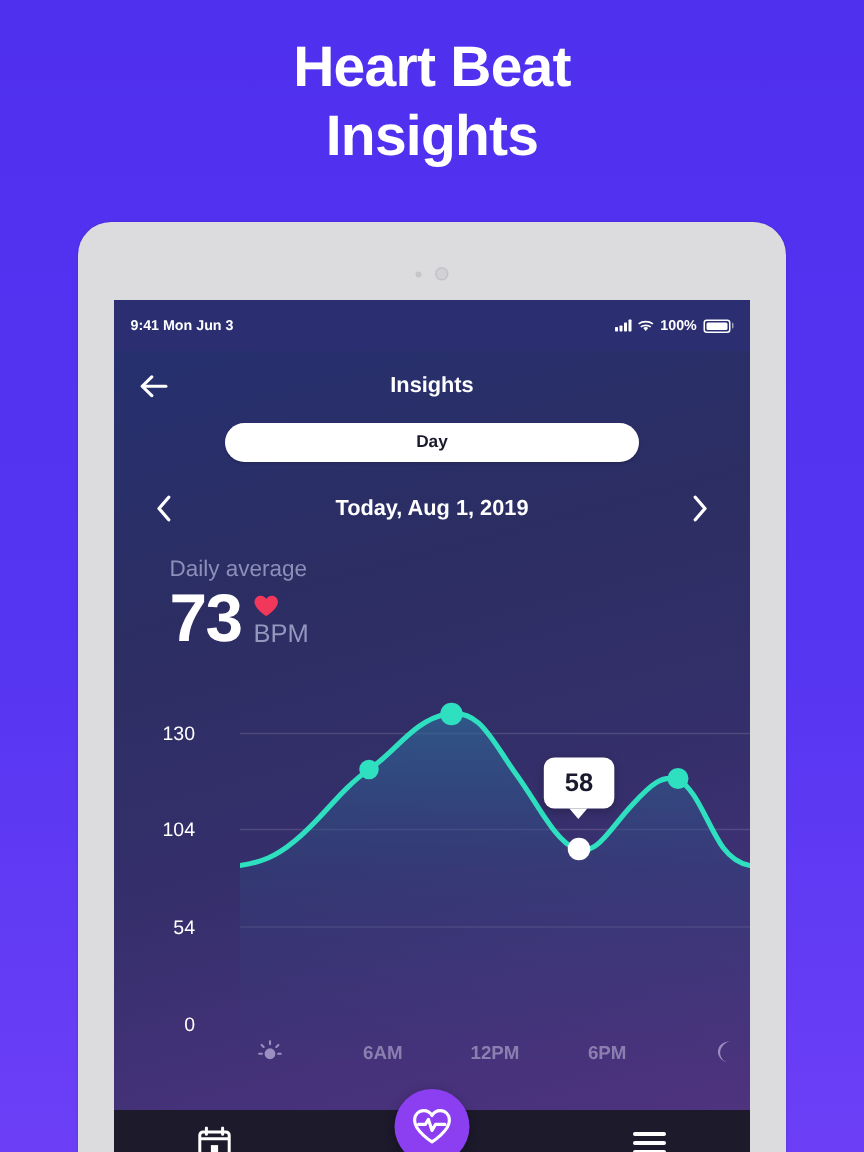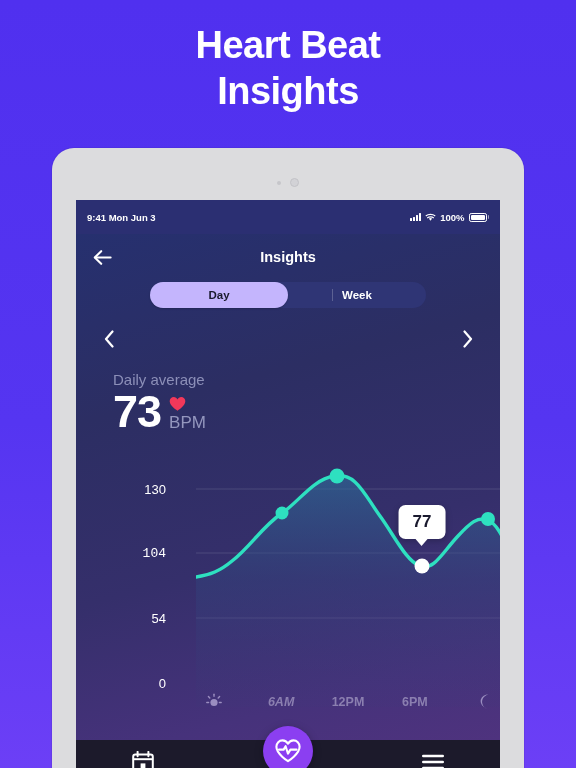--- a/index.html
+++ b/index.html
@@ -85,21 +85,21 @@
     width:276px; height:26px;
     background:#2F3575; border-radius:13px;
     display:flex; align-items:center; position:relative;
   }
   .seg-item {
     flex:1; height:26px; display:flex; align-items:center; justify-content:center;
     font-size:11.5px; font-weight:bold; color:#ffffff; cursor:pointer;
     position:relative; z-index:2;
   }
   .seg-item.active {
-    background:#c4b5fd; color:#1A1A2E; border-radius:13px;
+    background:#ffffff; color:#1A1A2E; border-radius:13px;
     box-shadow:0 1px 2px rgba(0,0,0,0.18);
   }
   .seg-sep {
     position:absolute; left:50%; margin-left:44px; top:7px;
     width:1px; height:12px; background:rgba(255,255,255,0.22); z-index:1;
   }
 
   
   .daterow {
     margin-top:19px; padding:0 22px;
@@ -111,21 +111,21 @@
   
   .avgblock { padding:20px 0 0 37px; }
   .avg-label { color:#8C8FB8; font-size:15px; }
   .avg-row { display:flex; align-items:flex-start; margin-top:2px; }
   .avg-num { color:#ffffff; font-size:45px; font-weight:bold; line-height:44px; letter-spacing:-1px; }
   .avg-side { margin-left:8px; padding-top:6px; }
   .heart { display:block; width:17px; height:16px; }
   .avg-unit { color:#9497BE; font-size:17px; font-weight:normal; margin-top:1px; }
 
   
-  .chartbox { position:relative; margin-top:15px; height:258px;margin-left:36px; }
+  .chartbox { position:relative; margin-top:15px; height:258px; }
   .yaxis { position:absolute; left:0; top:0; width:62px; height:258px; }
   .ylabel {
     position:absolute; right:8px; color:#ffffff; font-size:13px;
     transform:translateY(-50%); white-space:nowrap;
   }
   .plot { position:absolute; left:84px; top:0; right:0; height:258px; }
   .plot svg { display:block; }
 
   
   .xaxis {
@@ -198,31 +198,31 @@
             <path d="M8.2 1.2 L1.8 7.5 L8.2 13.8" stroke="#fff" stroke-width="2.1" fill="none" stroke-linecap="round" stroke-linejoin="round"></path>
             <path d="M2.2 7.5 H17.6" stroke="#fff" stroke-width="2.1" stroke-linecap="round"></path>
           </svg>
         </div>
         <div class="nav-title">Insights</div>
       </div>
 
       <div class="segwrap">
         <div class="segment">
           <div class="seg-item active">Day</div>
-          <div class="seg-item">Week</div>
           <div class="seg-sep"></div>
         </div>
       </div>
 
       <div class="daterow">
         <div class="chev">
           <svg width="11" height="18" viewBox="0 0 11 18">
             <path d="M8.5 1.5 L2 9 L8.5 16.5" stroke="#fff" stroke-width="2.2" fill="none" stroke-linecap="round" stroke-linejoin="round"></path>
           </svg>
         </div>
+        <div class="date-text">Today, Aug 1, 2019</div>
         <div class="chev">
           <svg width="11" height="18" viewBox="0 0 11 18">
             <path d="M2.5 1.5 L9 9 L2.5 16.5" stroke="#fff" stroke-width="2.2" fill="none" stroke-linecap="round" stroke-linejoin="round"></path>
           </svg>
         </div>
       </div>
 
       <div class="avgblock">
         <div class="avg-label">Daily average</div>
         <div class="avg-row">
@@ -232,21 +232,21 @@
               <path d="M10 17 C10 17 0.8 11.3 0.8 5.9 C0.8 2.9 3.0 0.9 5.6 0.9 C7.6 0.9 9.2 2.1 10 3.6 C10.8 2.1 12.4 0.9 14.4 0.9 C17.0 0.9 19.2 2.9 19.2 5.9 C19.2 11.3 10 17 10 17 Z" fill="#F2385A"></path>
             </svg>
             <div class="avg-unit">BPM</div>
           </div>
         </div>
       </div>
 
       <div class="chartbox">
         <div class="yaxis">
           <div class="ylabel" style="top:40px;">130</div>
-          <div class="ylabel" style="top:104px;font-family:Liberation Mono, monospace;">104</div>
+          <div class="ylabel" style="top:104px;">104</div>
           <div class="ylabel" style="top:169px;">54</div>
           <div class="ylabel" style="top:234px;">0</div>
         </div>
 
         <div class="plot">
           <svg width="340" height="258" viewBox="0 0 340 258">
             <defs>
               <linearGradient id="areaFill" x1="0" y1="0" x2="0" y2="1">
                 <stop offset="0%" stop-color="#2E6F9B" stop-opacity="0.62"></stop>
                 <stop offset="45%" stop-color="#31467F" stop-opacity="0.42"></stop>
@@ -285,42 +285,42 @@
 
             <circle cx="86" cy="64" r="6.5" fill="#2EE0C0"></circle>
             <circle cx="141" cy="27" r="7.5" fill="#2EE0C0"></circle>
             <circle cx="292" cy="70" r="7" fill="#2EE0C0"></circle>
             <circle cx="226" cy="117" r="7.5" fill="#ffffff"></circle>
           </svg>
 
           <div style="position:absolute; left:226px; top:56px; transform:translateX(-50%);">
             <div style="background:#ffffff; border-radius:7px; padding:7px 14px;
                         box-shadow:0 2px 6px rgba(0,0,0,0.22);">
-              <span style="color:#1A1A2E; font-size:17px; font-weight:bold;">77</span>
+              <span style="color:#1A1A2E; font-size:17px; font-weight:bold;">58</span>
             </div>
             <div style="width:0;height:0;margin:0 auto;
                         border-left:6px solid transparent;border-right:6px solid transparent;
                         border-top:7px solid #ffffff;"></div>
           </div>
         </div>
 
         <div class="xaxis">
           <div class="xicon" style="left:6%; top:-2px;">
             <svg width="16" height="16" viewBox="0 0 16 16">
               <circle cx="8" cy="9.5" r="3.6" fill="#9B8EC0"></circle>
               <g stroke="#9B8EC0" stroke-width="1.4" stroke-linecap="round">
                 <line x1="8" y1="1.2" x2="8" y2="3.2"></line>
                 <line x1="2.4" y1="3.6" x2="3.8" y2="5.0"></line>
                 <line x1="13.6" y1="3.6" x2="12.2" y2="5.0"></line>
                 <line x1="0.8" y1="9.5" x2="2.6" y2="9.5"></line>
                 <line x1="15.2" y1="9.5" x2="13.4" y2="9.5"></line>
               </g>
             </svg>
           </div>
-          <div class="xlab" style="left:28%;font-style:italic;">6AM</div>
+          <div class="xlab" style="left:28%;">6AM</div>
           <div class="xlab" style="left:50%;">12PM</div>
           <div class="xlab" style="left:72%;">6PM</div>
           <div class="xicon" style="left:95%; top:-2px;">
             <svg width="14" height="16" viewBox="0 0 14 16">
               <path d="M10.5 1.2 C5.5 2.8 3.0 7.2 4.6 11.4 C5.4 13.4 6.9 14.8 8.6 15.4 C5.0 14.2 1.6 10.4 2.9 6.3 C3.9 3.2 6.9 1.4 10.5 1.2 Z" fill="#9B8EC0"></path>
             </svg>
           </div>
         </div>
       </div>
 

